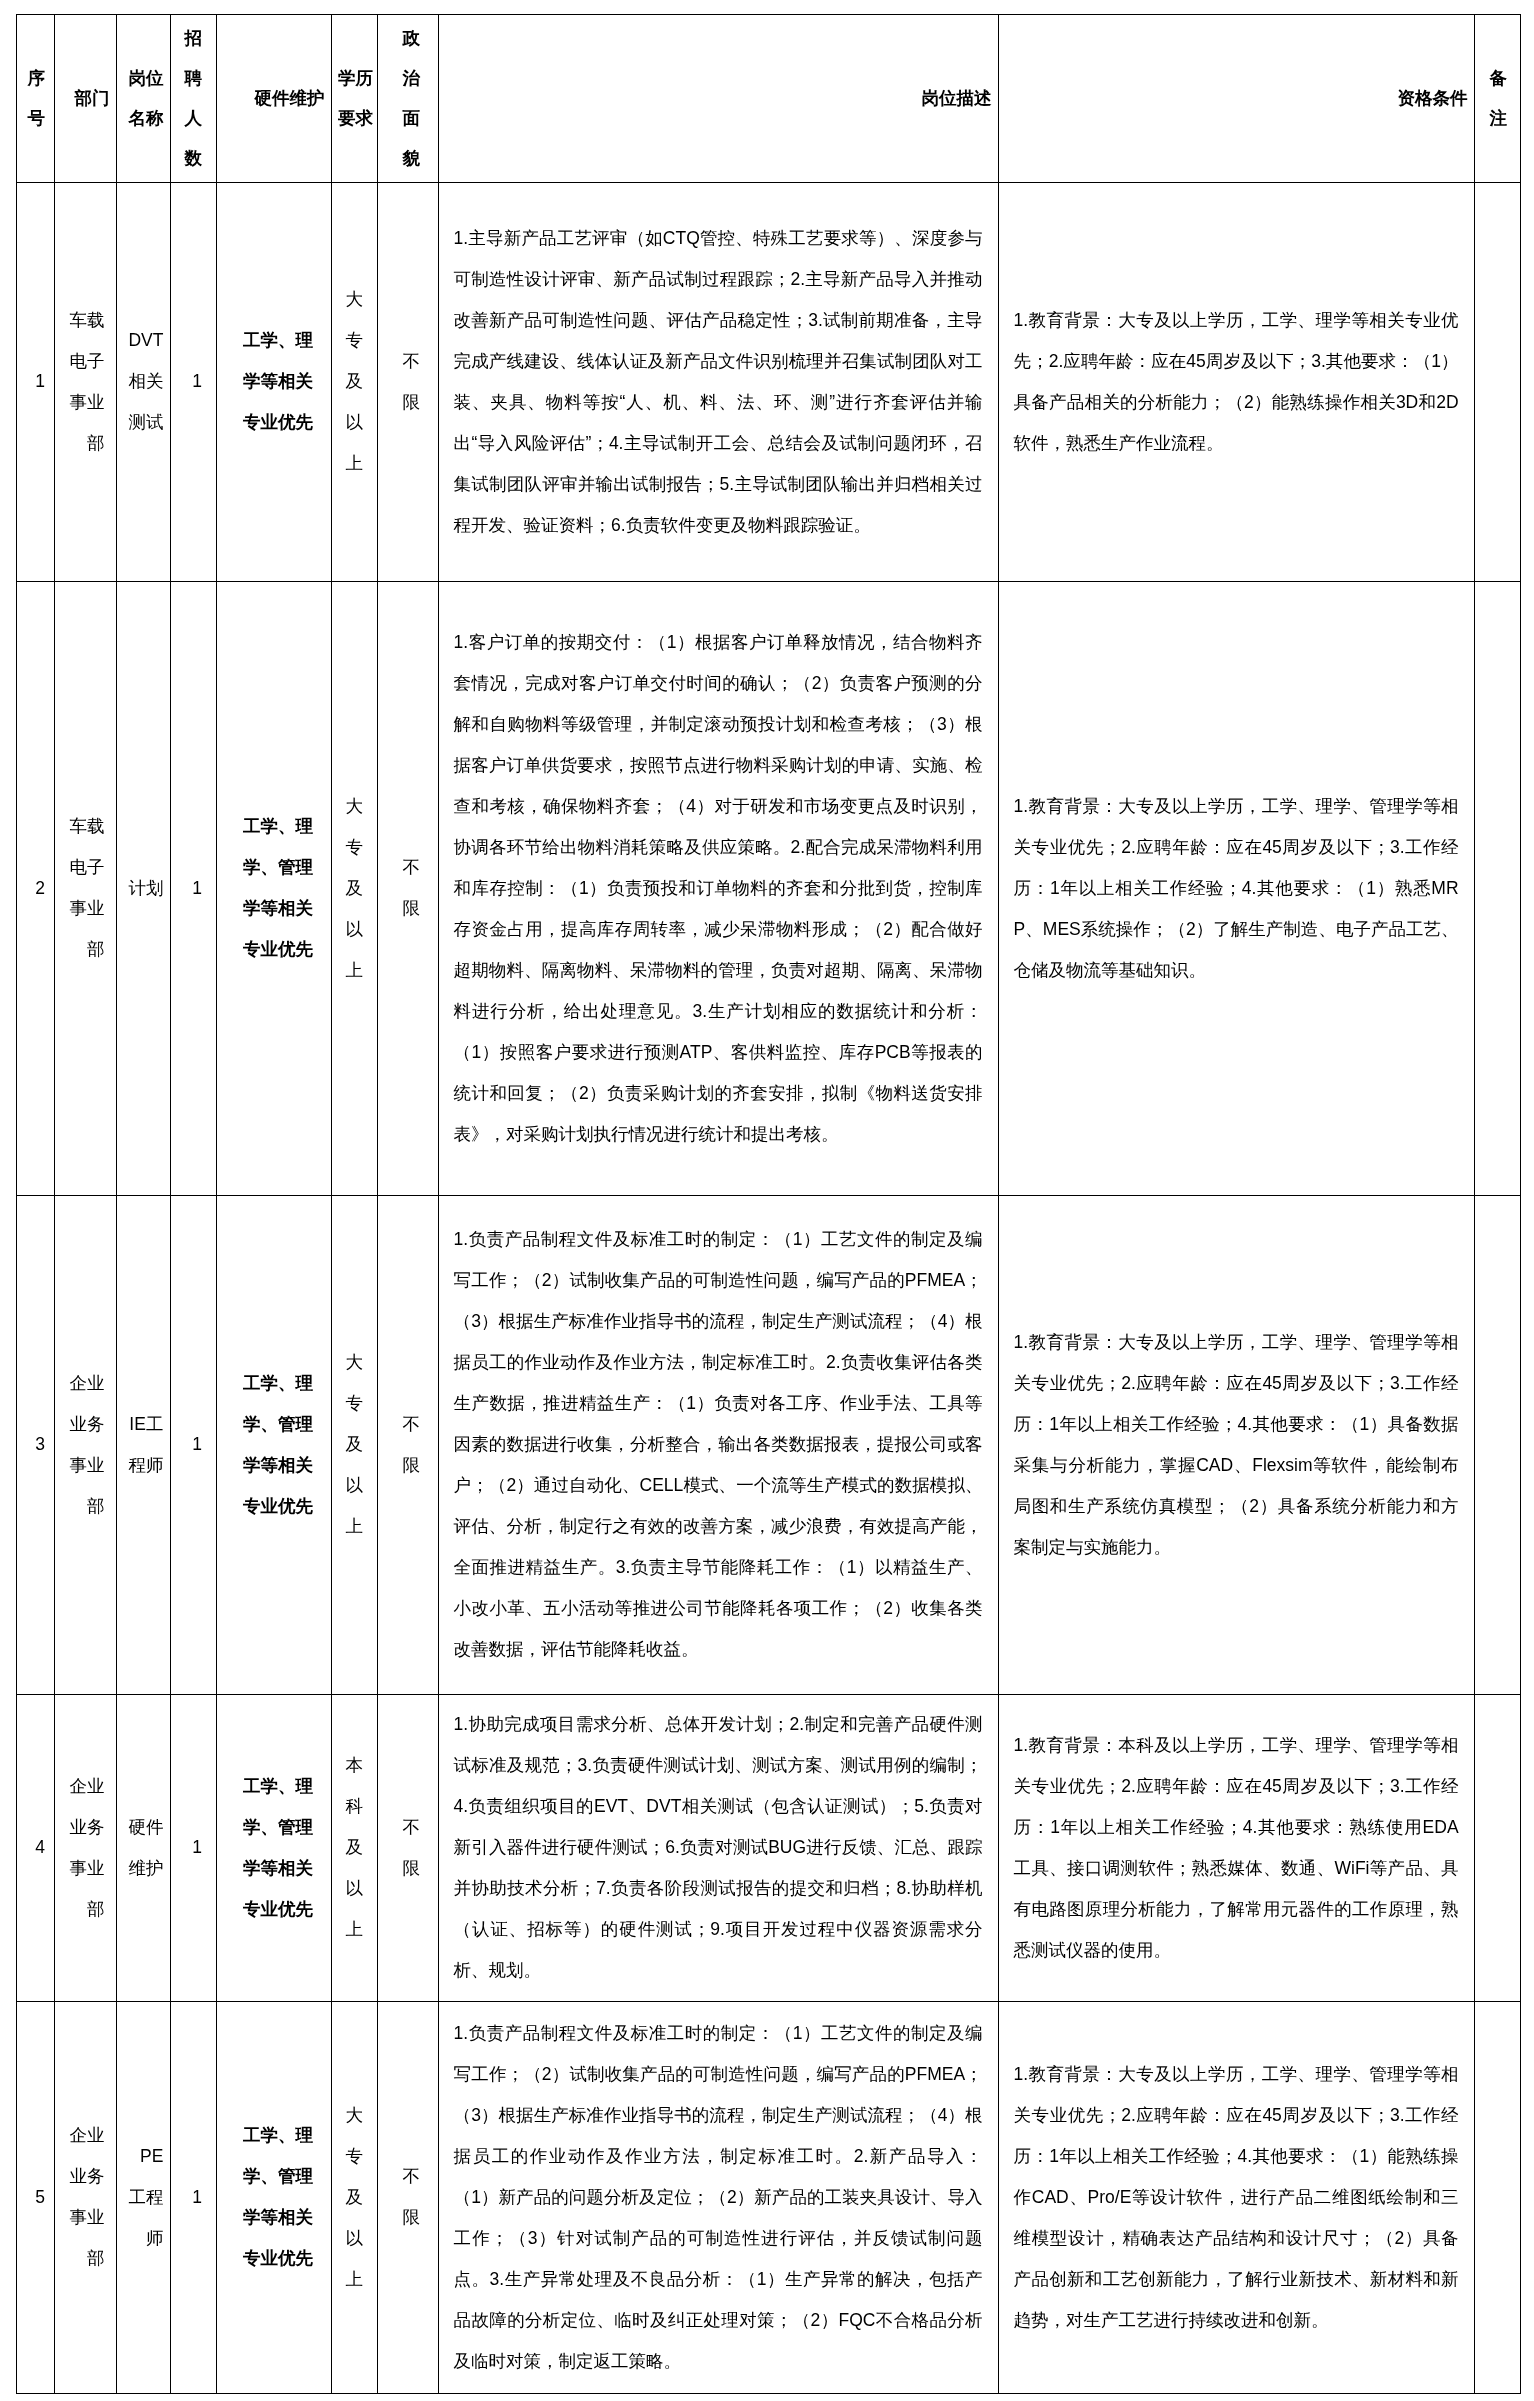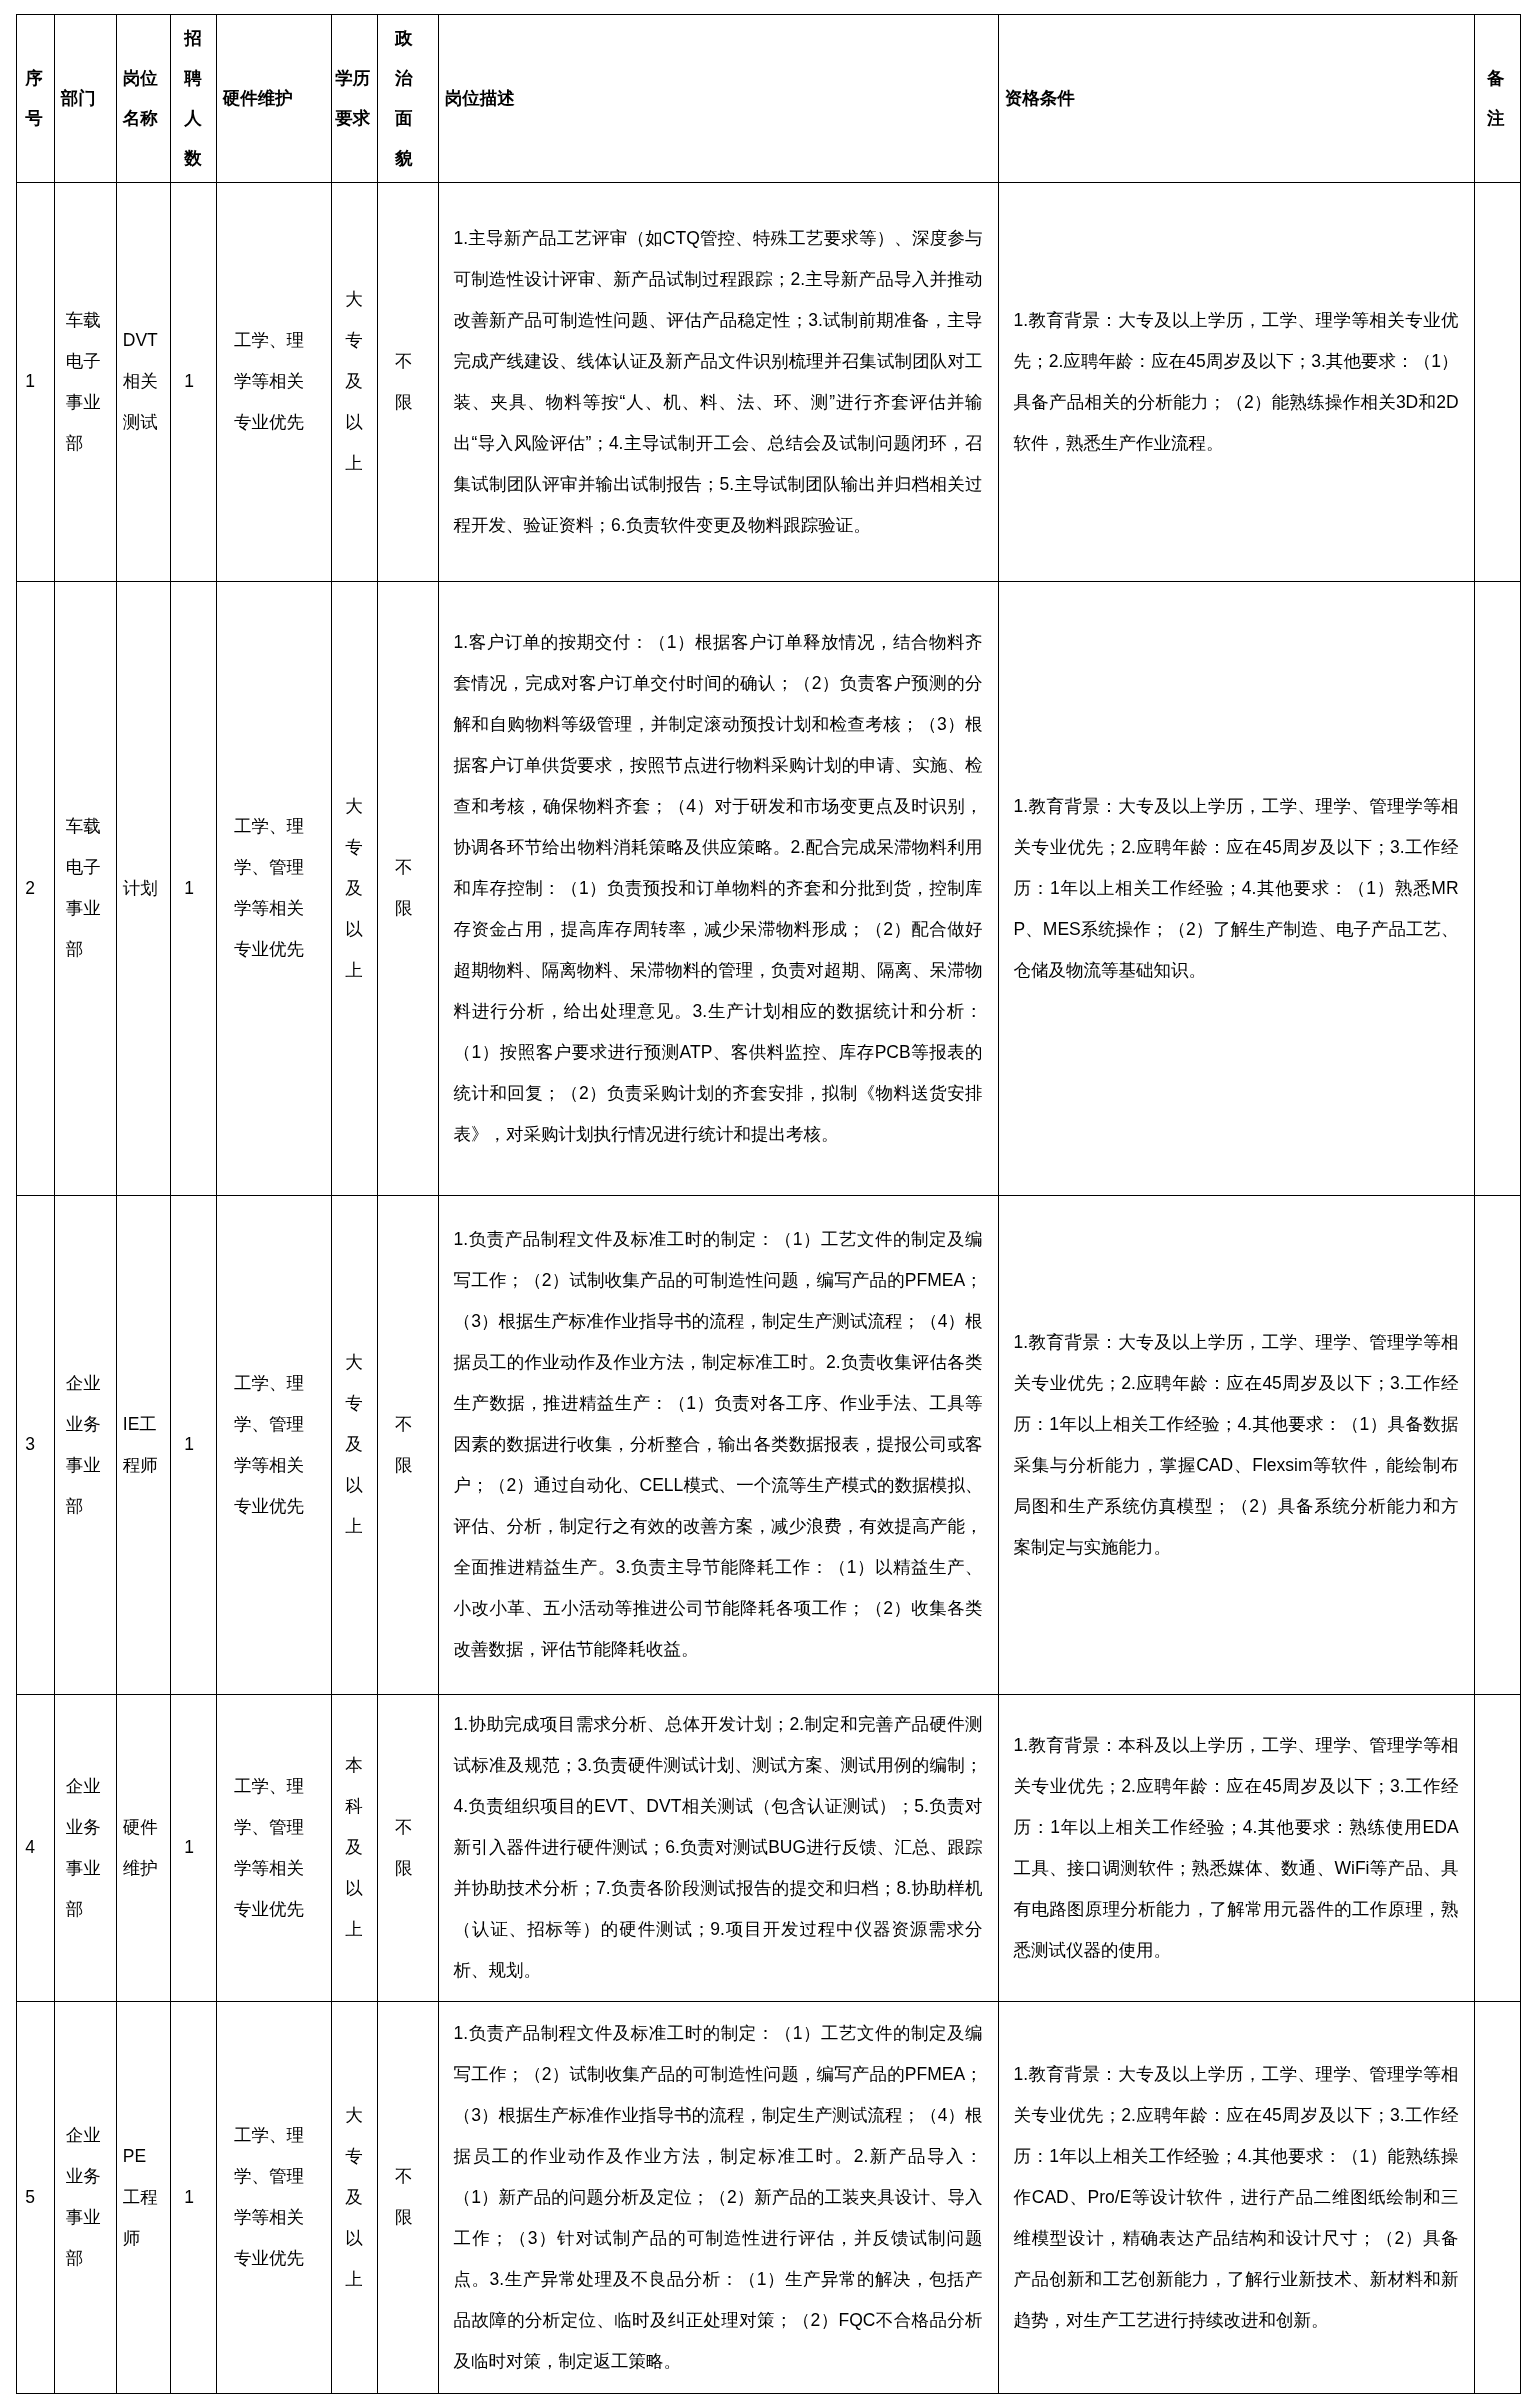--- a/index.html
+++ b/index.html
@@ -17,37 +17,37 @@
   table.recruit {
     border-collapse: collapse;
     margin: 13.7px 0 0 15.6px;
     table-layout: fixed;
     border: 1.9px solid #000;
     background: #fff;
   }
   .recruit th, .recruit td {
     border: 1.2px solid #000;
     vertical-align: middle;
-    text-align: left;
+    text-align: right;
     font-size: 17.5px;
     color: #000;
     word-break: break-all;
     overflow: hidden;
   }
   .recruit th {
     font-weight: bold;
     line-height: 40px;
     padding: 0 6.2px;
   }
   
   td.c-seq   { padding: 0 8.7px; line-height: 41px; }
   td.c-dept  { padding: 0 11.2px; line-height: 41px; }
   td.c-pos   { padding: 0 6.2px; line-height: 41px; }
   td.c-count { padding: 0 13.7px; line-height: 41px; }
-  td.c-major { padding: 0 17.5px; line-height: 41px; }
+  td.c-major { padding: 0 17.5px; line-height: 41px; font-weight: bold; }
   td.c-edu   { padding: 0 13.7px; line-height: 41px; margin-left: 8px; }
   td.c-pol   { padding: 0 17.5px; line-height: 41px; }
   td.c-note  { padding: 0 12.5px; line-height: 41px; }
   th.h-seq   { padding: 0 8.7px; }
   th.h-count { padding: 0 13.7px; }
   th.h-edu   { padding: 0 3.7px; margin-top: 48px;  }
   th.h-pol   { padding: 0 17.5px; }
   th.h-note  { padding: 0 12.5px; }
   td.c-desc, td.c-qual {
     padding: 8.7px 15px;

